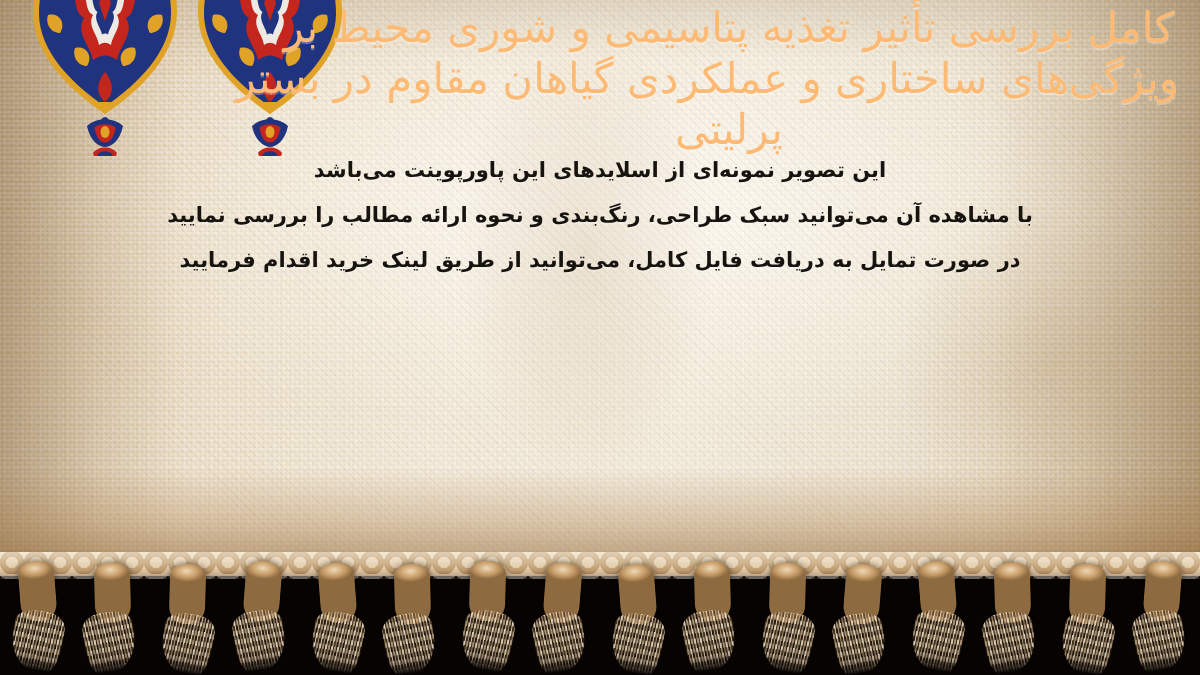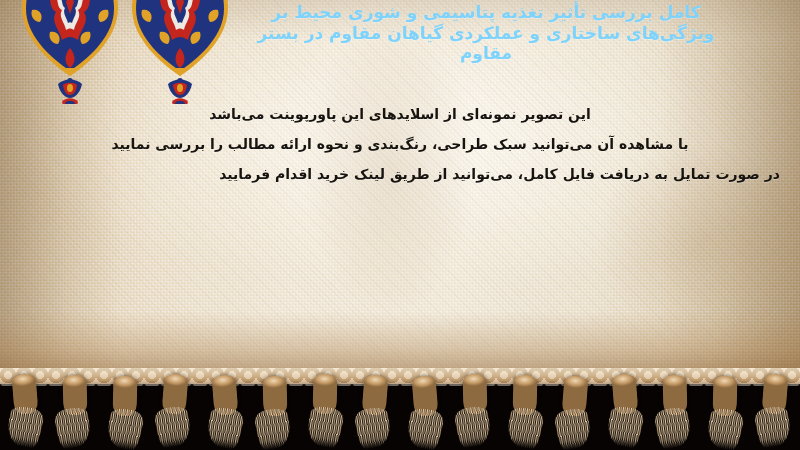--- a/index.html
+++ b/index.html
@@ -154,43 +154,43 @@
   
   .title-block {
     position: absolute;
     right: 14px;
     top: 2px;
     width: 600px;
     text-align: center;
     line-height: 1.22;
   }
   .title-line {
-    font-size: 17px;
-    font-weight: 700;
-    color: #7dd3fc;
+    font-size: 28px;
+    font-weight: 400;
+    color: #fdba74;
     letter-spacing: 0px;
     text-shadow: 0 1px 0 rgba(255,255,255,0.28);
     white-space: nowrap;
   }
   .body-block {
     position: absolute;
     right: 20px;
     top: 106px;
     width: 760px;
     text-align: center;
   }
   .body-line {
     font-size: 14px;
     font-weight: 700;
     color: #17130f;
     text-shadow: 0 1px 0 rgba(255,255,255,0.25);
     white-space: nowrap;
     margin-bottom: 14px;
   }
-  .body-line:last-child { margin-bottom: 16px; text-align: right; }
+  .body-line:last-child { margin-bottom: 16px; }
 </style>
 </head>
 <body>
 
 <div id="slide">
 
   <div class="carpet-field">
     <div class="weave-h"></div>
     <div class="weave-v"></div>
     <div class="weave-knots"></div>
@@ -250,21 +250,21 @@
       <path d="M45 133 C48 130 56 130 59 133 C58 140 55 143 52 143 C49 143 46 140 45 133 Z" fill="#c4261d"></path>
       <ellipse cx="52" cy="136" rx="3" ry="4" fill="#e0a227"></ellipse>
       <path d="M44 150 C47 145 57 145 60 150 C58 157 56 160 52 161 C48 160 46 157 44 150 Z" fill="#c4261d"></path>
       <path d="M47 151 C49 148 55 148 57 151 C56 156 54 158 52 158 C50 158 48 156 47 151 Z" fill="#20337e"></path>
     </g>
   </svg>
 
   <div class="title-block">
     <div class="title-line">کامل بررسی تأثیر تغذیه پتاسیمی و شوری محیط بر</div>
     <div class="title-line">ویژگی‌های ساختاری و عملکردی گیاهان مقاوم در بستر</div>
-    <div class="title-line">مقاوم</div>
+    <div class="title-line">پرلیتی</div>
   </div>
 
   <div class="body-block">
     <div class="body-line">این تصویر نمونه‌ای از اسلایدهای این پاورپوینت می‌باشد</div>
     <div class="body-line">با مشاهده آن می‌توانید سبک طراحی، رنگ‌بندی و نحوه ارائه مطالب را بررسی نمایید</div>
     <div class="body-line">در صورت تمایل به دریافت فایل کامل، می‌توانید از طریق لینک خرید اقدام فرمایید</div>
   </div>
 
   <div class="fringe-band">
     <div class="fringe-rail"></div>

